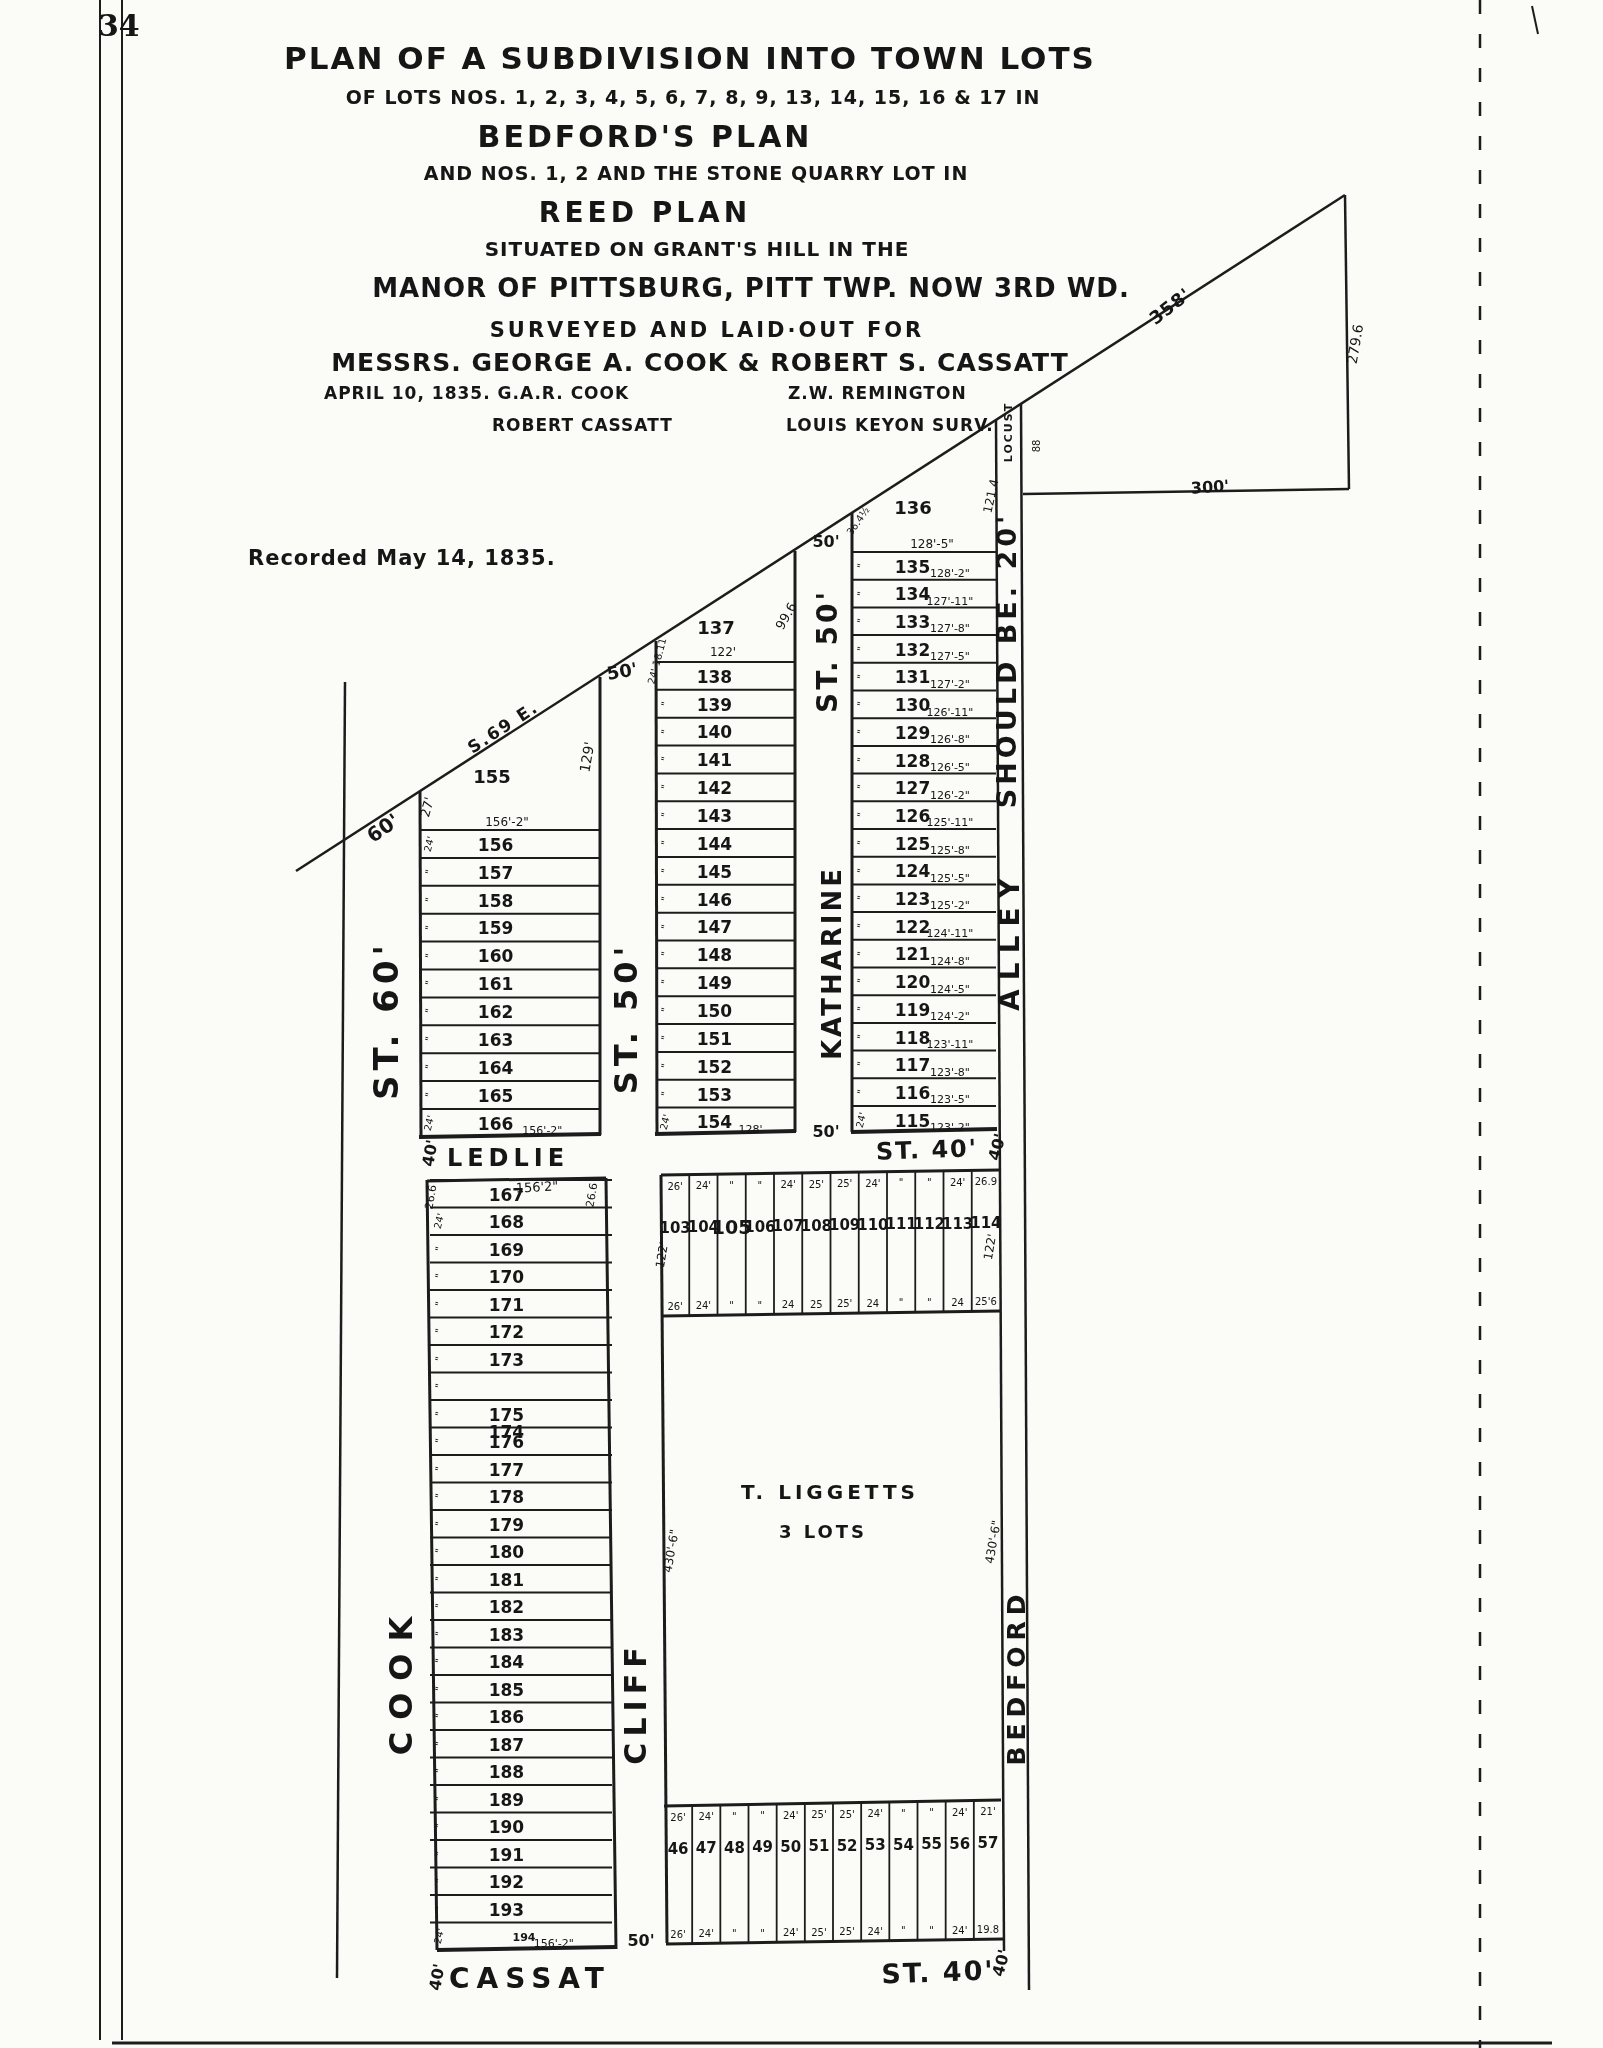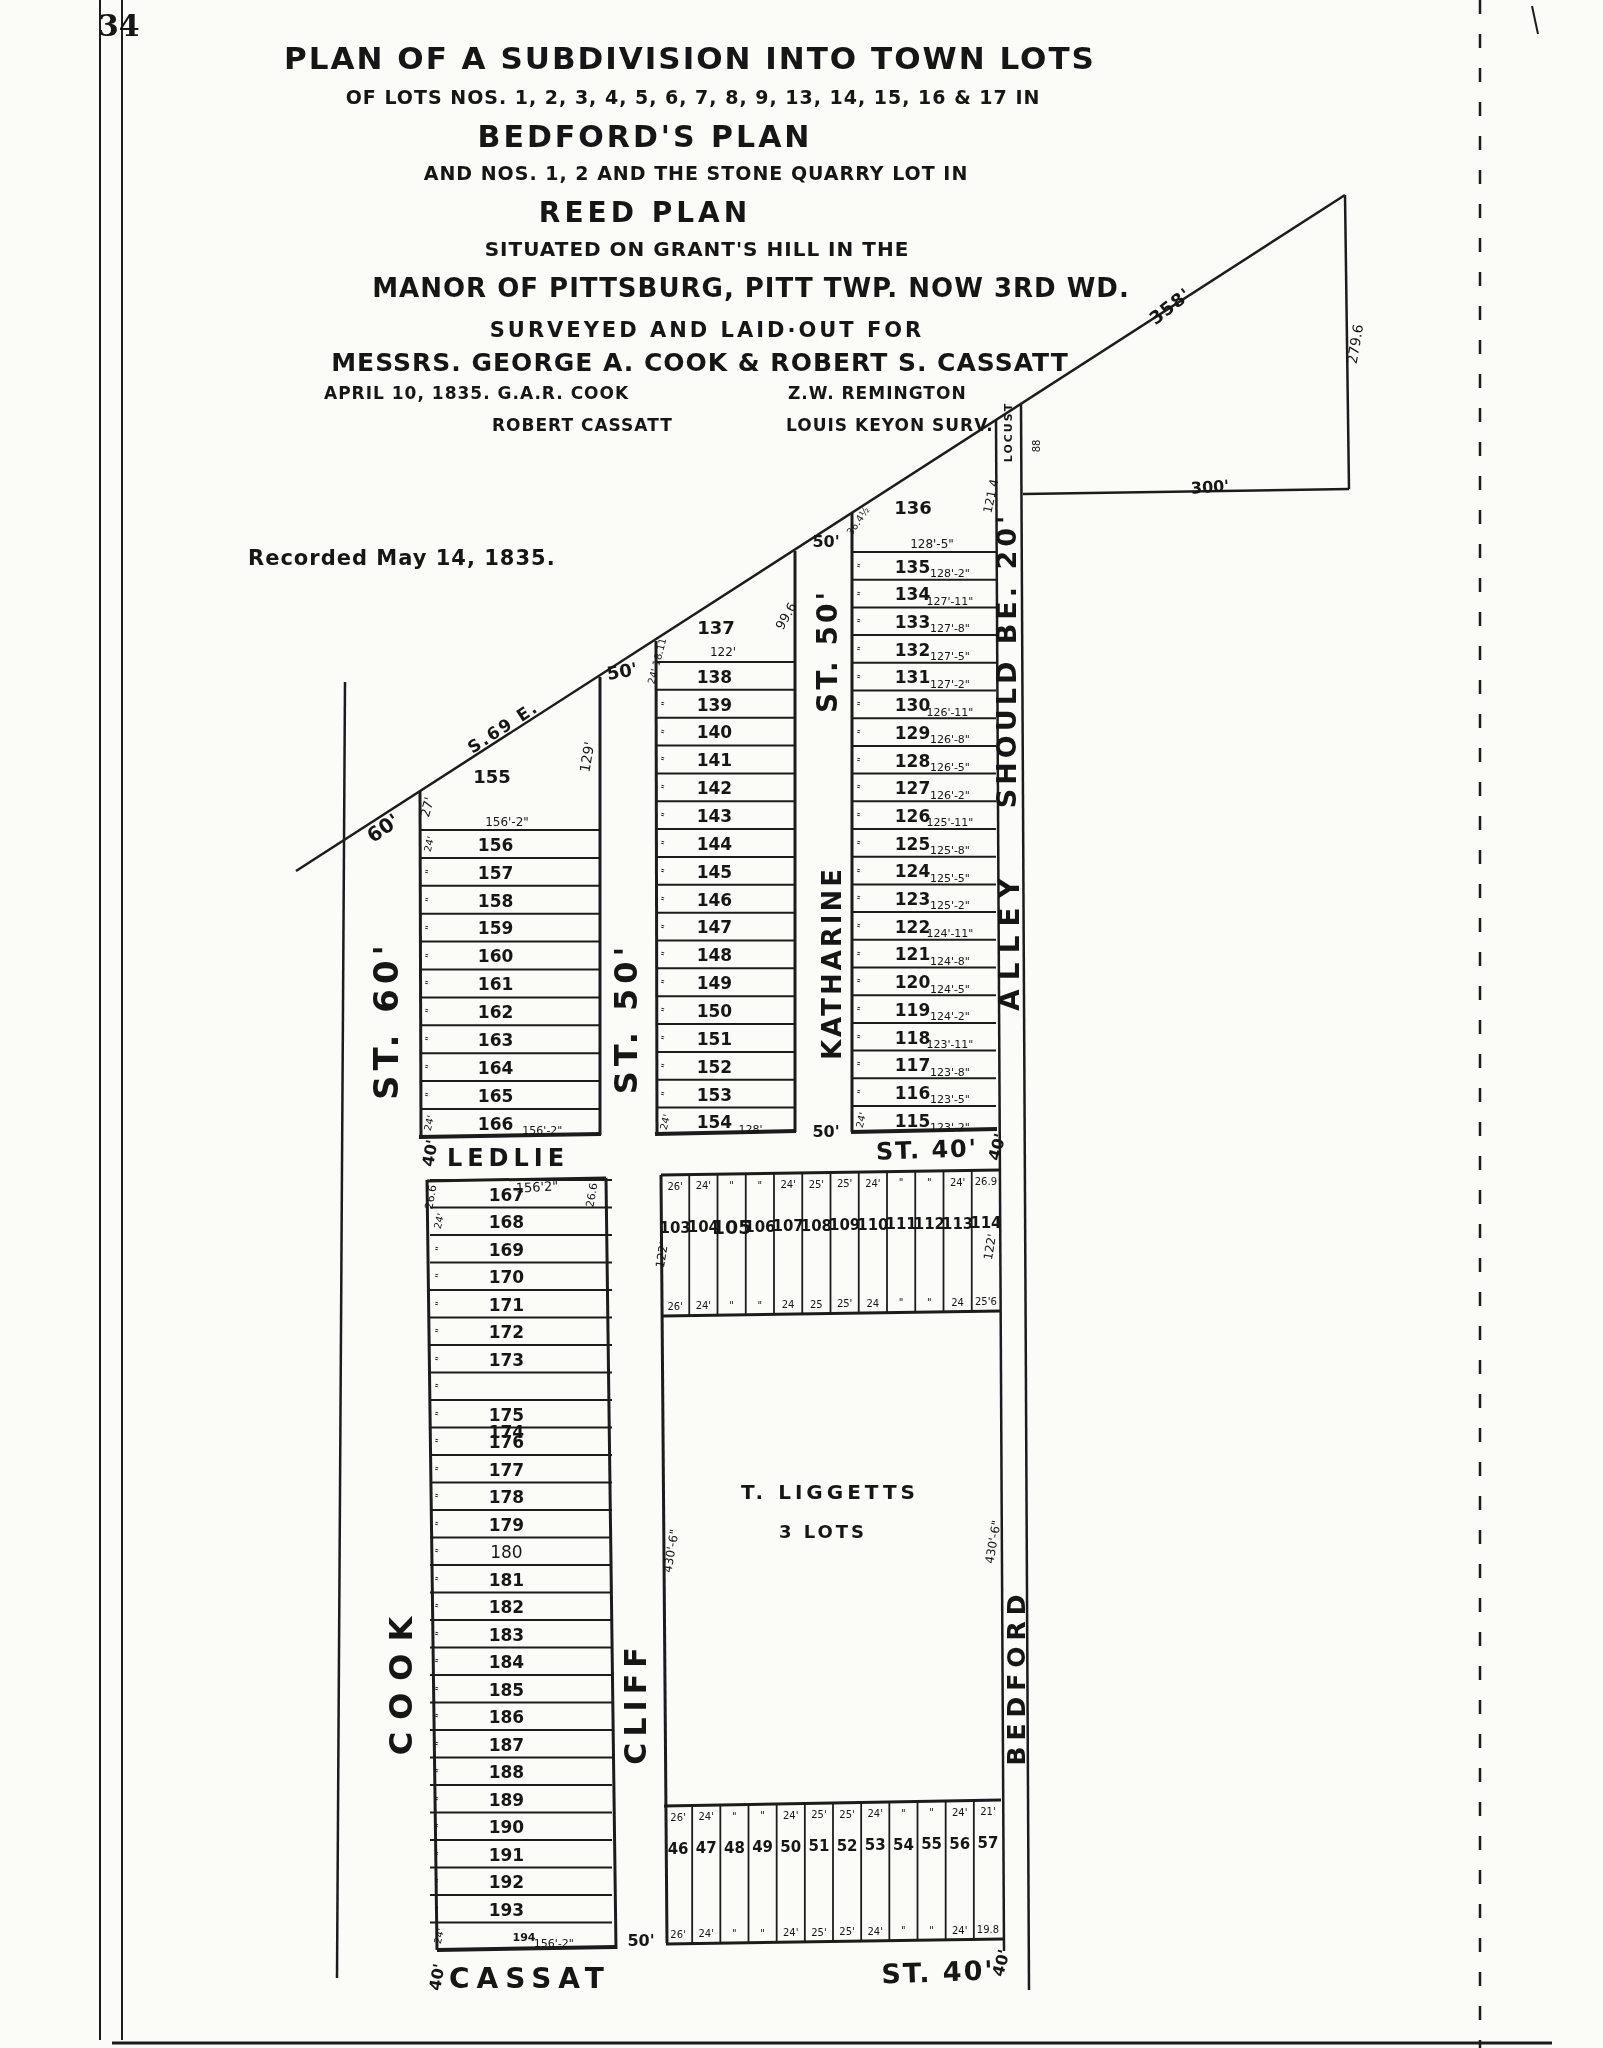--- a/index.html
+++ b/index.html
@@ -317,21 +317,21 @@
       <div class="lbl" style="left: 506.44px; top: 1414.58px; font-size: 17px; font-weight: 600; transform: translate(-50%, -50%) rotate(0deg);">175</div>
       <div class="lbl" style="left: 439px; top: 1441.25px; font-size: 10px; font-weight: 500; transform: translate(-50%, -50%) rotate(-75deg);">"</div>
       <div class="lbl" style="left: 506.44px; top: 1442.08px; font-size: 17px; font-weight: 600; transform: translate(-50%, -50%) rotate(0deg);">176</div>
       <div class="lbl" style="left: 439px; top: 1468.75px; font-size: 10px; font-weight: 500; transform: translate(-50%, -50%) rotate(-75deg);">"</div>
       <div class="lbl" style="left: 506.44px; top: 1469.58px; font-size: 17px; font-weight: 600; transform: translate(-50%, -50%) rotate(0deg);">177</div>
       <div class="lbl" style="left: 439px; top: 1496.25px; font-size: 10px; font-weight: 500; transform: translate(-50%, -50%) rotate(-75deg);">"</div>
       <div class="lbl" style="left: 506.44px; top: 1497.08px; font-size: 17px; font-weight: 600; transform: translate(-50%, -50%) rotate(0deg);">178</div>
       <div class="lbl" style="left: 439px; top: 1523.75px; font-size: 10px; font-weight: 500; transform: translate(-50%, -50%) rotate(-75deg);">"</div>
       <div class="lbl" style="left: 506.44px; top: 1524.58px; font-size: 17px; font-weight: 600; transform: translate(-50%, -50%) rotate(0deg);">179</div>
       <div class="lbl" style="left: 439px; top: 1551.25px; font-size: 10px; font-weight: 500; transform: translate(-50%, -50%) rotate(-75deg);">"</div>
-      <div class="lbl" style="left: 506.44px; top: 1552.08px; font-size: 17px; font-weight: 400; transform: translate(-50%, -50%) rotate(0deg);">180</div>
+      <div class="lbl" style="left: 506.44px; top: 1552.08px; font-size: 17px; font-weight: 700; transform: translate(-50%, -50%) rotate(0deg);">180</div>
       <div class="lbl" style="left: 439px; top: 1578.75px; font-size: 10px; font-weight: 500; transform: translate(-50%, -50%) rotate(-75deg);">"</div>
       <div class="lbl" style="left: 506.44px; top: 1579.58px; font-size: 17px; font-weight: 600; transform: translate(-50%, -50%) rotate(0deg);">181</div>
       <div class="lbl" style="left: 439px; top: 1606.25px; font-size: 10px; font-weight: 500; transform: translate(-50%, -50%) rotate(-75deg);">"</div>
       <div class="lbl" style="left: 506.44px; top: 1607.08px; font-size: 17px; font-weight: 600; transform: translate(-50%, -50%) rotate(0deg);">182</div>
       <div class="lbl" style="left: 439px; top: 1633.75px; font-size: 10px; font-weight: 500; transform: translate(-50%, -50%) rotate(-75deg);">"</div>
       <div class="lbl" style="left: 506.44px; top: 1634.58px; font-size: 17px; font-weight: 600; transform: translate(-50%, -50%) rotate(0deg);">183</div>
       <div class="lbl" style="left: 439px; top: 1661.25px; font-size: 10px; font-weight: 500; transform: translate(-50%, -50%) rotate(-75deg);">"</div>
       <div class="lbl" style="left: 506.44px; top: 1662.08px; font-size: 17px; font-weight: 600; transform: translate(-50%, -50%) rotate(0deg);">184</div>
       <div class="lbl" style="left: 439px; top: 1688.75px; font-size: 10px; font-weight: 500; transform: translate(-50%, -50%) rotate(-75deg);">"</div>
       <div class="lbl" style="left: 506.44px; top: 1689.58px; font-size: 17px; font-weight: 600; transform: translate(-50%, -50%) rotate(0deg);">185</div>

